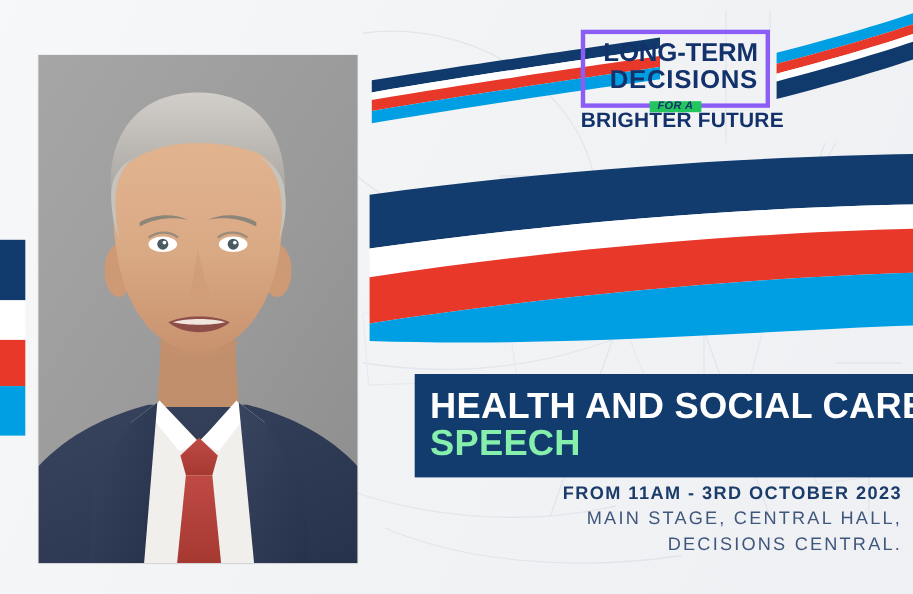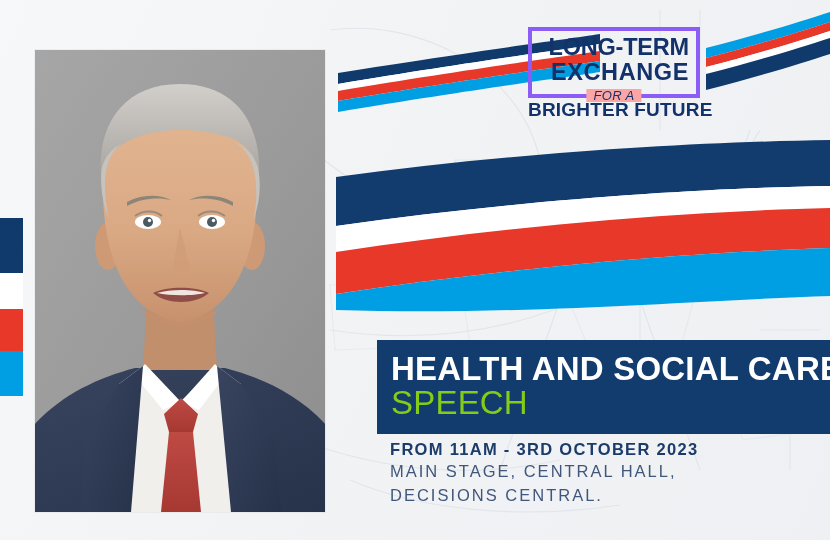--- a/index.html
+++ b/index.html
@@ -91,24 +91,24 @@
     font-weight: bold;
     letter-spacing: 0.6px;
     line-height: 1.08;
     white-space: nowrap;
   }
   .logo-fora {
     position: absolute;
     left: 50%;
     bottom: -8px;
     transform: translateX(-50%);
-    background: #fca5a5;
+    background: #22c55e;
     padding: 0 7px;
-    font-size: 13px;
-    font-weight: normal;
+    font-size: 10px;
+    font-weight: bold;
     font-style: italic;
     letter-spacing: 0.4px;
     line-height: 1;
     white-space: nowrap;
   }
   .logo-l3 {
     margin-top: 2px;
     font-size: 19px;
     font-weight: bold;
     letter-spacing: 0.2px;
@@ -131,34 +131,35 @@
   }
   .hl-main {
     color: #ffffff;
     font-size: 33px;
     font-weight: bold;
     letter-spacing: 0.2px;
     line-height: 1;
     white-space: nowrap;
   }
   .hl-sub {
-    color: #84cc16;
+    color: #86efac;
     font-size: 33px;
-    font-weight: normal;
+    font-weight: bold;
     letter-spacing: 0.2px;
     line-height: 1.12;
     white-space: nowrap;
   }
 
   
   .details {
     position: absolute;
     left: 390px;
     top: 438px;
     width: 430px;
+    text-align: right;
   }
   .det-date {
     color: #1b3c6b;
     font-size: 16.5px;
     font-weight: bold;
     letter-spacing: 1.3px;
     line-height: 1.35;
     white-space: nowrap;
   }
   .det-venue {
@@ -304,21 +305,21 @@
       <path d="M118 243 C 132 236 160 236 174 243 C 160 255 132 255 118 243 Z" fill="#8e4d47"></path>
       <path d="M122 243 C 135 239 158 239 170 243 C 158 246 135 246 122 243 Z" fill="#f0e6de"></path>
 
       <path d="M105 258 C 122 272 168 272 185 258 C 172 282 118 282 105 258 Z" fill="#c8916e" opacity="0.45"></path>
     </svg>
   </div>
 
   <div class="logo">
     <div class="logo-box">
       <div class="logo-l1">LONG-TERM</div>
-      <div class="logo-l2">EXCHANGE</div>
+      <div class="logo-l2">DECISIONS</div>
       <div class="logo-fora">FOR A</div>
     </div>
     <div class="logo-l3">BRIGHTER FUTURE</div>
   </div>
 
   <div class="headline-band">
     <div class="hl-inner">
       <div class="hl-main">HEALTH AND SOCIAL CARE</div>
       <div class="hl-sub">SPEECH</div>
     </div>

